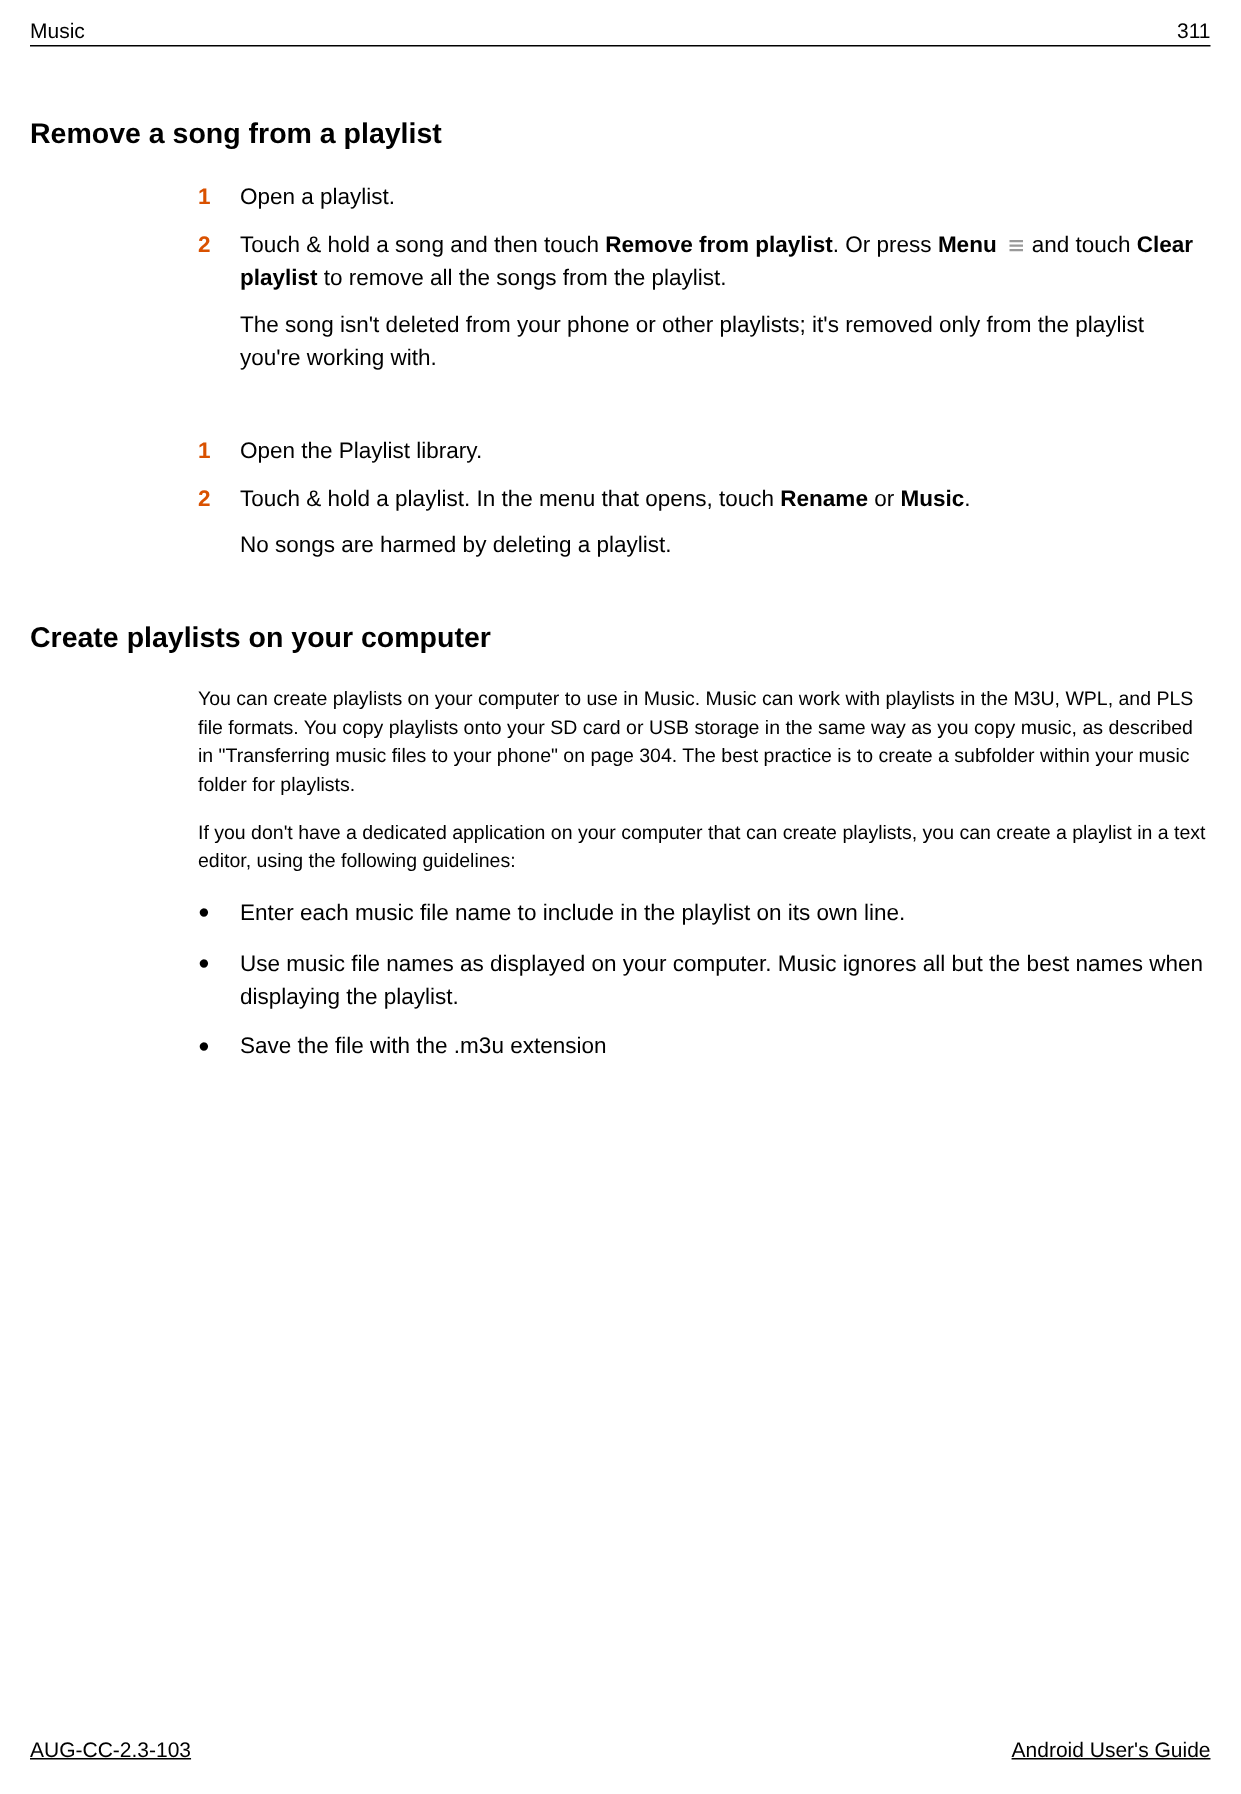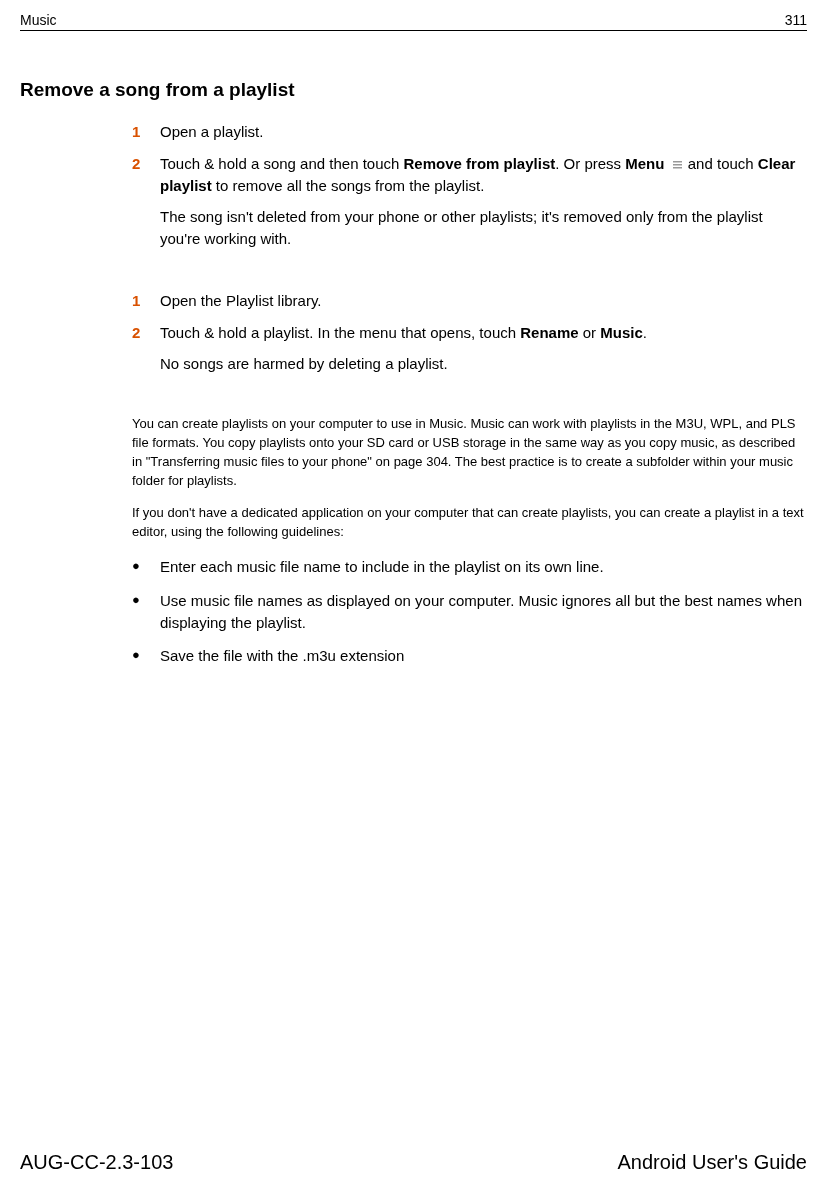--- a/index.html
+++ b/index.html
@@ -94,22 +94,23 @@
       display: inline-block;
       vertical-align: middle;
       margin-left: 2px;
     }
     .menu-icon svg {
       display: block;
     }
     .footer {
       display: flex;
       justify-content: space-between;
-      font-size: 20px;
+      font-size: 14px;
       padding-bottom: 2px;
+      text-decoration: underline;
     }
   </style>
 </head>
 <body>
 
 <div class="page">
   <div class="header">
     <span>Music</span>
     <span>311</span>
   </div>
@@ -151,20 +152,21 @@
         <span class="step-num">2</span>
         <span class="step-text">
           <span>Touch &amp; hold a playlist. In the menu that opens, touch </span><span class="bold">Rename</span><span> or </span><span class="bold">Music</span><span>.</span>
         </span>
       </div>
 
       <div class="note">No songs are harmed by deleting a playlist.</div>
     </div>
 
     <div class="section">
+      <h2 class="section-title">Create playlists on your computer</h2>
 
       <div class="para">You can create playlists on your computer to use in Music. Music can work with playlists in the M3U, WPL, and PLS file formats. You copy playlists onto your SD card or USB storage in the same way as you copy music, as described in "Transferring music files to your phone" on page 304. The best practice is to create a subfolder within your music folder for playlists.</div>
       <div class="para">If you don't have a dedicated application on your computer that can create playlists, you can create a playlist in a text editor, using the following guidelines:</div>
 
       <div class="bullet">
         <span class="bullet-mark">●</span>
         <span class="bullet-text">Enter each music file name to include in the playlist on its own line.</span>
       </div>
       <div class="bullet">
         <span class="bullet-mark">●</span>

